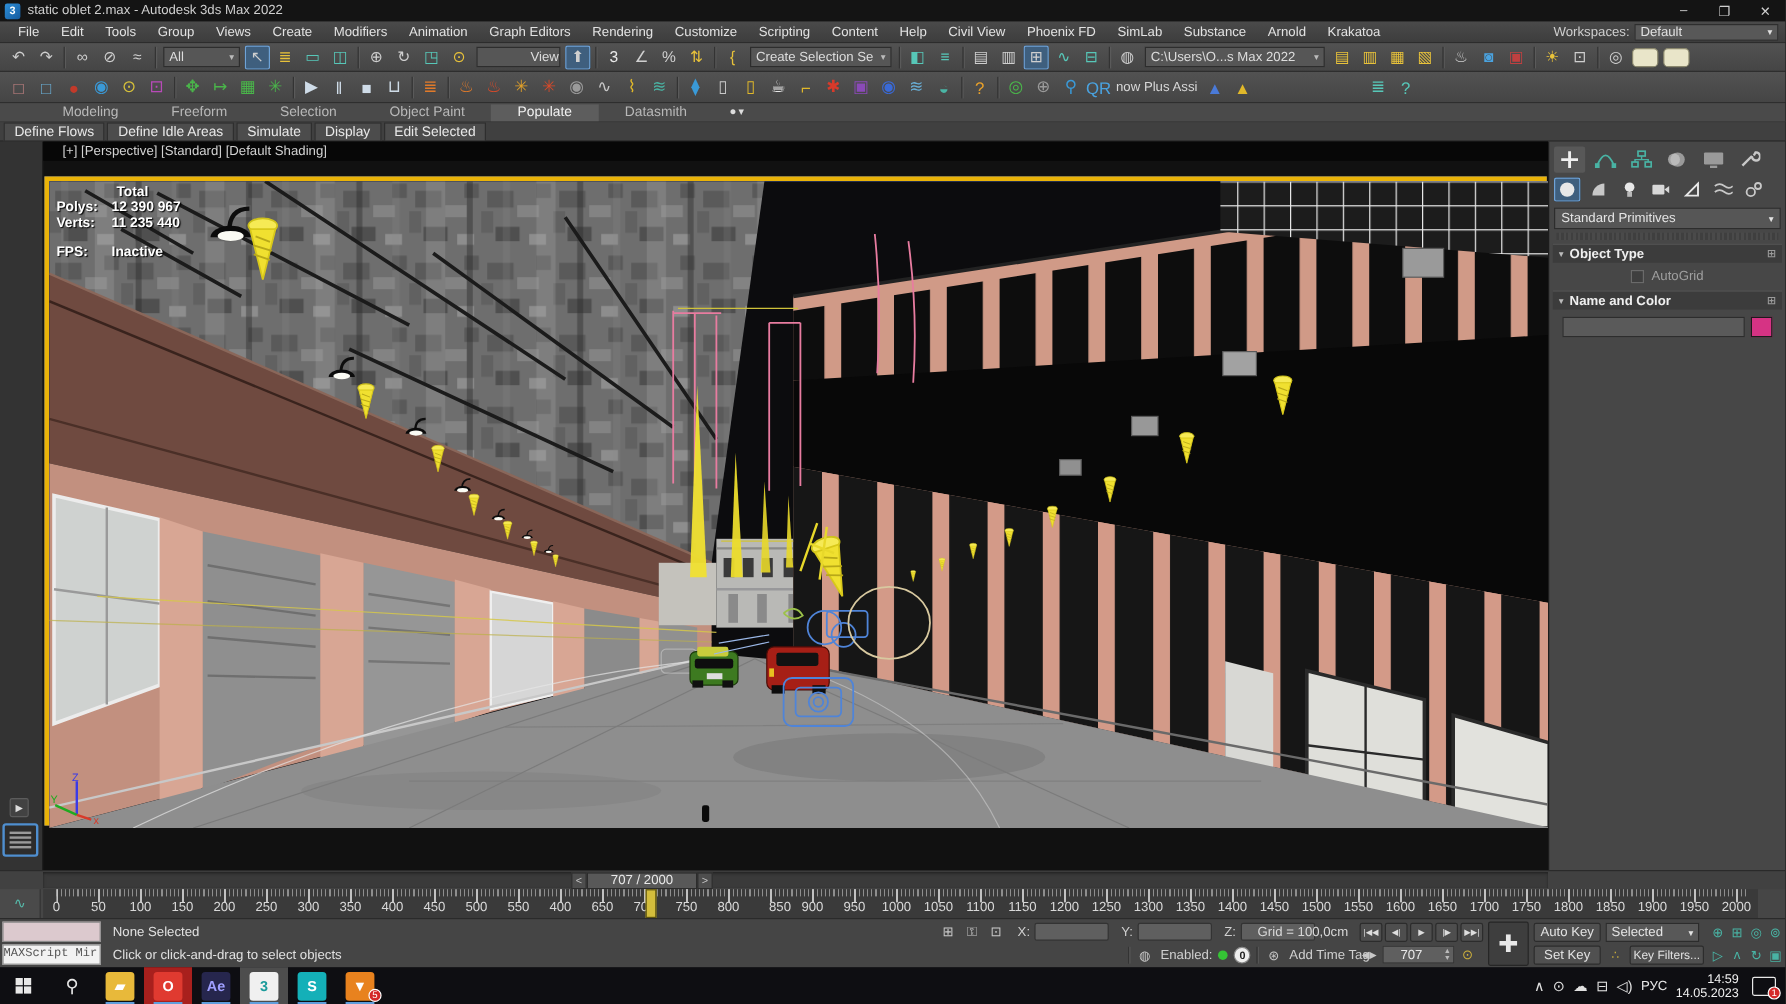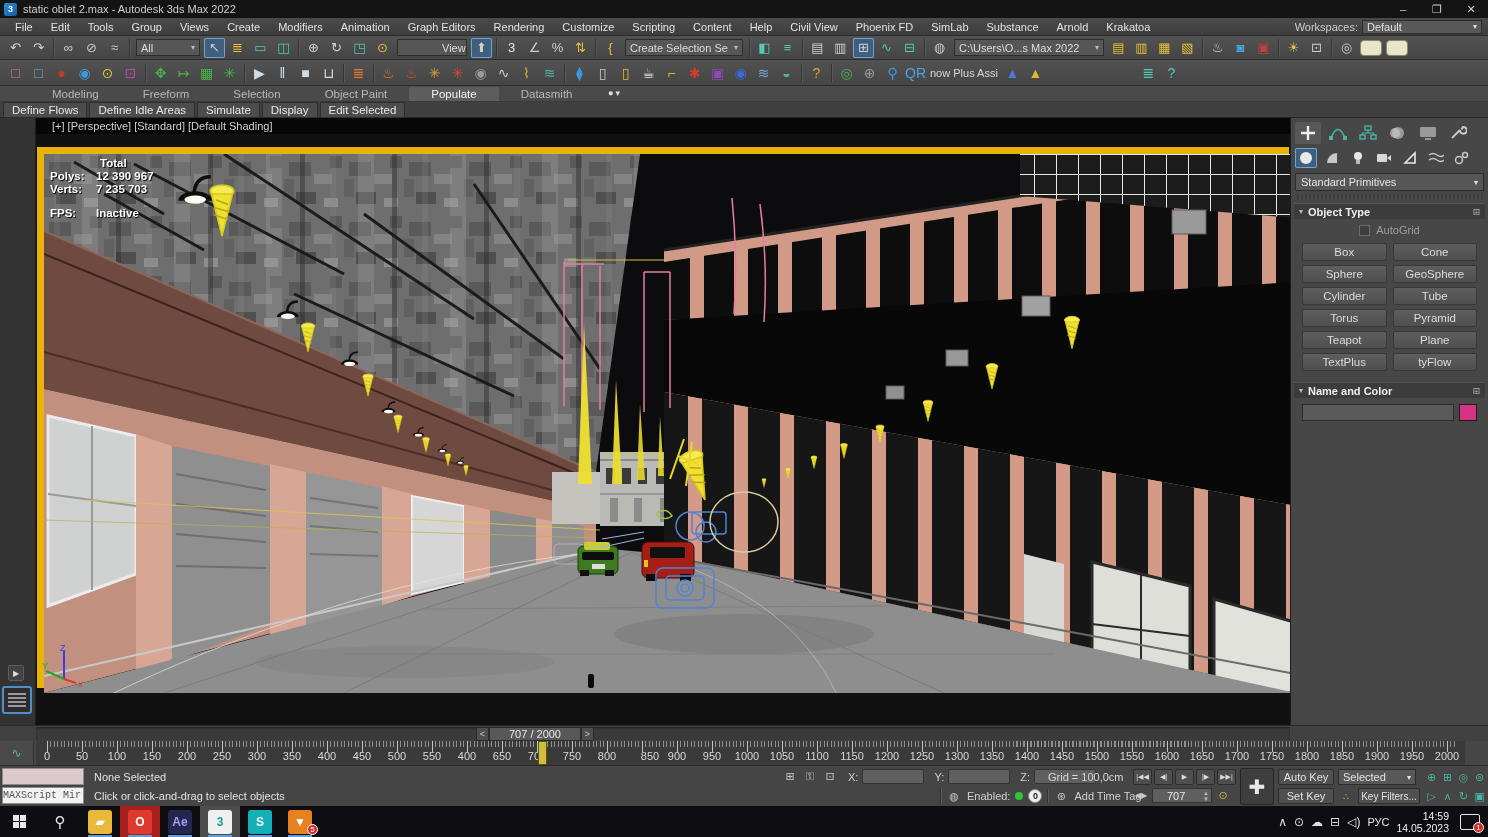--- a/index.html
+++ b/index.html
@@ -41,21 +41,21 @@
 
   
   .main{position:absolute;top:118px;left:0;height:607px;width:1488px;display:flex;background:#262626;}
   .left-strip{width:36px;background:#333;position:relative;border-right:1px solid #1d1d1d;}
   .strip-play{position:absolute;top:547px;left:8px;width:16px;height:16px;background:#424242;border:1px solid #5c5c5c;border-radius:2px;color:#ddd;font-size:8px;display:flex;align-items:center;justify-content:center;}
   .strip-panel{position:absolute;top:568px;left:2px;width:30px;height:28px;background:#2d2d2d;border:2px solid #4f8fd0;border-radius:3px;display:flex;flex-direction:column;justify-content:center;gap:2px;padding:0 4px;}
   .strip-panel i{display:block;height:2px;background:#9a9a9a;}
 
   .viewport{width:1254px;position:relative;background:#111;}
   .vp-label{height:16px;background:#070707;color:#d2d2d2;font-size:11px;display:flex;align-items:center;padding-left:16px;}
-  .scene{position:absolute;top:29px;left:1px;width:1252px;height:541px;border:7px solid #eab308;background:#1d4ed8;}
+  .scene{position:absolute;top:29px;left:1px;width:1252px;height:541px;border:4px solid #eab308;background:#1d4ed8;}
   .scene svg{display:block;}
   .stats{position:absolute;top:3px;left:6px;color:#fff;font-weight:bold;font-size:11.5px;text-shadow:1px 1px 1px #000;line-height:13px;}
   .stats .lbl{display:inline-block;width:46px;}
   .stats .total{padding-left:50px;}
   .stats .gap{height:11px;}
   .tripod{position:absolute;left:6px;top:525px;}
 
   
   .cmd{width:198px;background:#474747;position:relative;border-left:1px solid #1d1d1d;padding-top:2px;}
   .cmd-tabs,.cmd-cats{display:flex;align-items:center;padding:2px 4px;gap:4px;}
@@ -511,21 +511,21 @@
             <rect x="648" y="358" width="34" height="22" rx="3"></rect>
           </g>
           <ellipse cx="700" cy="368" rx="34" ry="30" stroke="#d8c9a0" fill="none" stroke-width="1.5"></ellipse>
           <path d="M600,378 l-42,7 M600,384 l-46,10" stroke="#9bb8e8" stroke-width="1" fill="none"></path>
           <path d="M612,360 q10,-8 16,2 q-8,6 -16,-2" stroke="#9cc24a" stroke-width="1.5" fill="none"></path>
         </svg>
 
         <div class="stats">
           <div class="total">Total</div>
           <div><span class="lbl">Polys:</span><span>12 390 967</span></div>
-          <div><span class="lbl">Verts:</span><span>7 235 703</span></div>
+          <div><span class="lbl">Verts:</span><span>11 235 440</span></div>
           <div class="gap"></div>
           <div><span class="lbl">FPS:</span><span>Inactive</span></div>
         </div>
       </div>
 
       <svg class="tripod" width="52" height="52" viewBox="0 0 52 52">
         <path d="M22,36 L22,8" stroke="#3a3ae8" stroke-width="2"></path>
         <text x="18" y="8" fill="#3a3ae8" font-size="9">Z</text>
         <path d="M22,36 L4,28" stroke="#1faa1f" stroke-width="2"></path>
         <text x="0" y="26" fill="#1faa1f" font-size="9">Y</text>
@@ -622,34 +622,20 @@
       <div class="rollout">
         <div class="ro-head">
           <span class="caret">▾</span>
           <span>Object Type</span>
           <span class="pin">⊞</span>
         </div>
         <div class="autogrid">
           <span class="chk"></span>
           <span>AutoGrid</span>
         </div>
-        <div class="obj-grid" id="obj-grid">
-            <div class="obj-btn">Box</div>
-            <div class="obj-btn">Cone</div>
-            <div class="obj-btn">Sphere</div>
-            <div class="obj-btn">GeoSphere</div>
-            <div class="obj-btn">Cylinder</div>
-            <div class="obj-btn">Tube</div>
-            <div class="obj-btn">Torus</div>
-            <div class="obj-btn">Pyramid</div>
-            <div class="obj-btn">Teapot</div>
-            <div class="obj-btn">Plane</div>
-            <div class="obj-btn">TextPlus</div>
-            <div class="obj-btn">tyFlow</div>
-          </div>
       </div>
       <div class="rollout">
         <div class="ro-head">
           <span class="caret">▾</span>
           <span>Name and Color</span>
           <span class="pin">⊞</span>
         </div>
         <div class="namecolor">
           <div class="name-field"></div>
           <div class="swatch" id="color-swatch" style="background: rgb(214, 51, 132);"></div>

